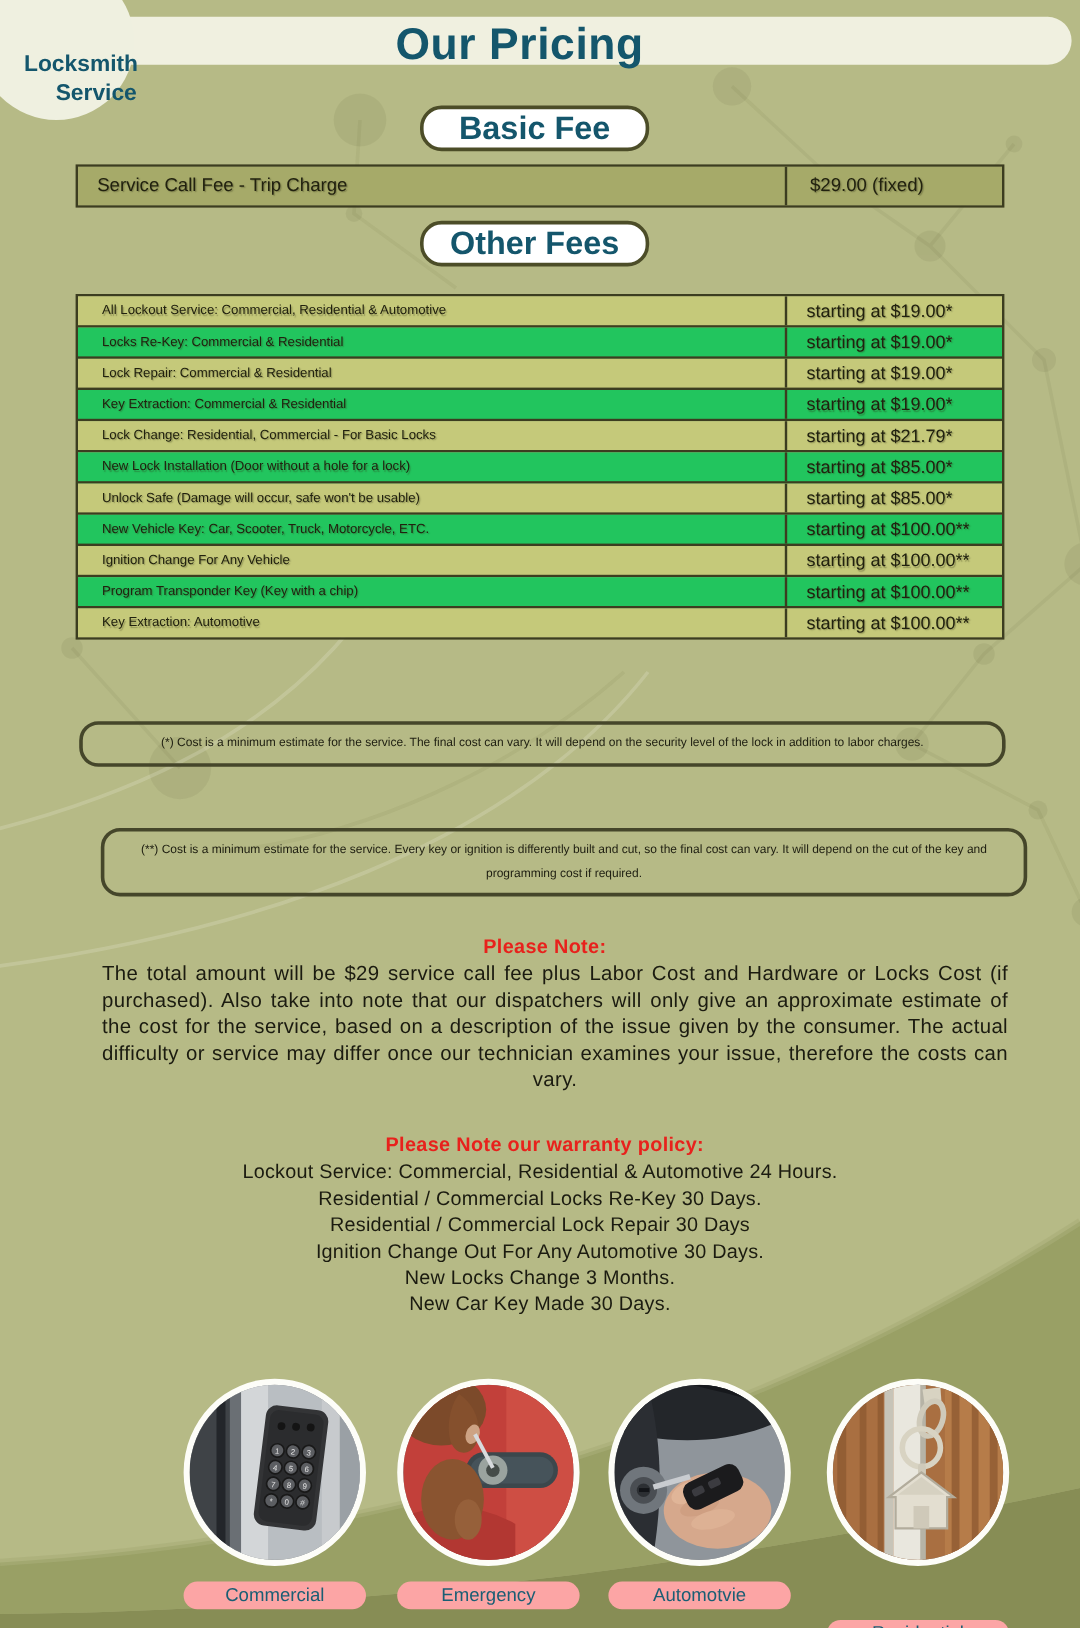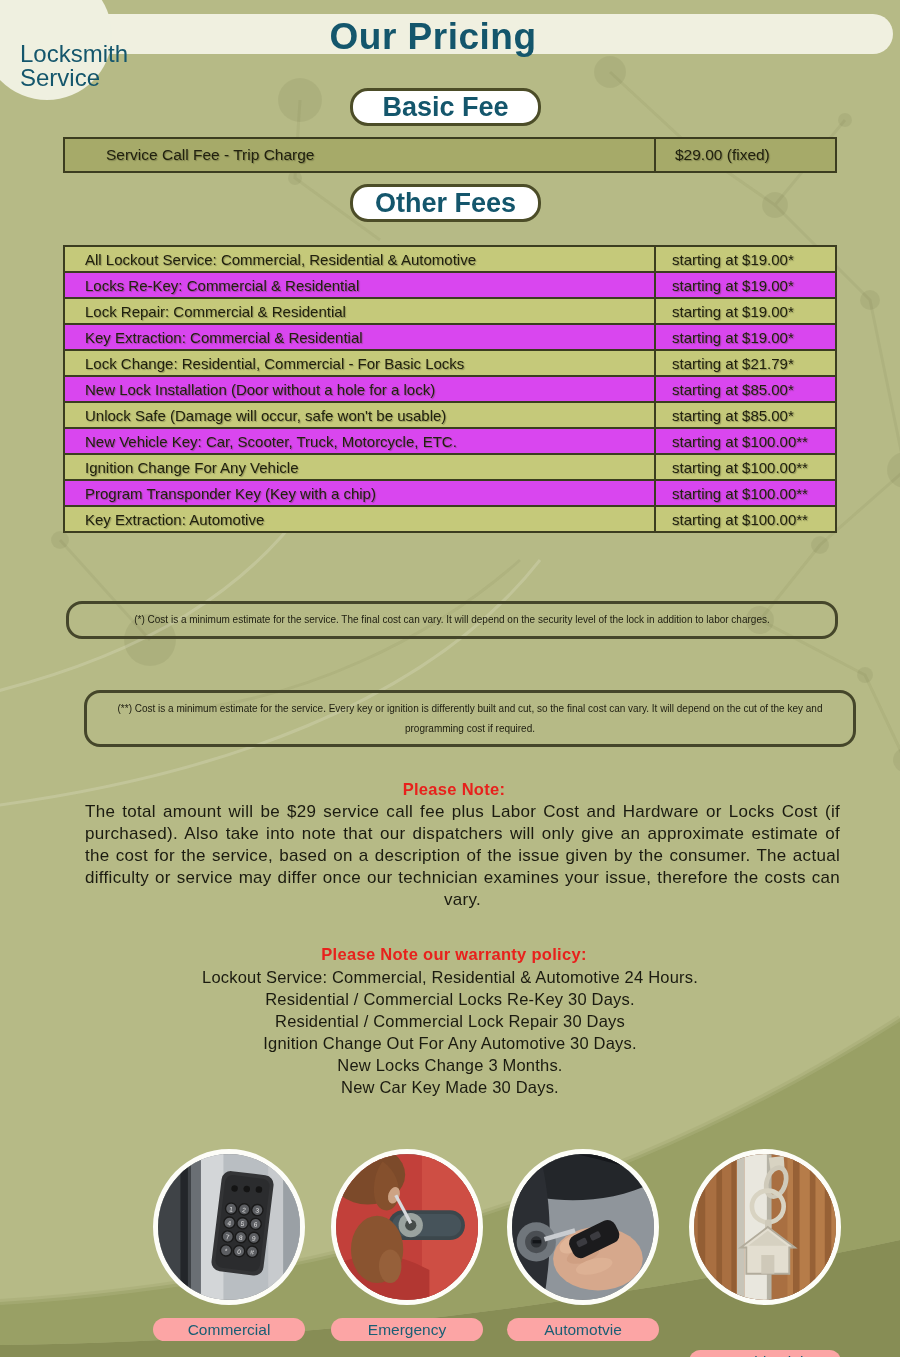--- a/index.html
+++ b/index.html
@@ -19,22 +19,22 @@
   }
   .page-title{
     position:absolute;left:0;top:16px;width:866px;text-align:center;
     font-size:37px;font-weight:bold;color:#14566c;letter-spacing:.5px;
   }
   .logo-circle{
     position:absolute;left:-18px;top:-30px;width:130px;height:130px;
     border-radius:50%;background:#eff0e0;
   }
   .logo-text{
-    position:absolute;left:20px;top:42px;width:94px;text-align:left;
-    font-size:24px;line-height:24px;font-weight:normal;color:#14566c;
+    position:absolute;left:20px;top:42px;width:94px;text-align:right;
+    font-size:19px;line-height:24px;font-weight:bold;color:#14566c;
   }
 
   
   .fee-pill{
     position:absolute;left:350px;width:191px;height:38px;box-sizing:border-box;
     background:#ffffff;border:3px solid #4c4d28;border-radius:18px;
     display:flex;align-items:center;justify-content:center;
     font-size:27px;font-weight:bold;color:#14566c;
   }
   #basic-pill{top:88px;}
@@ -44,28 +44,28 @@
   .price-table{
     position:absolute;left:63px;width:774px;box-sizing:border-box;
     border:2px solid #3c3d20;
   }
   #basic-table{top:137px;}
   .table-row{display:flex;align-items:stretch;}
   .basic-row{height:32px;background:#a6aa69;}
   .fee-row{height:24px;border-bottom:2px solid #3c3d20;}
   .fee-row:last-child{border-bottom:none;}
   .row-light{background:#c5c97a;}
-  .row-dark{background:#d946ef;}
+  .row-dark{background:#22c55e;}
   #other-table{top:245px;}
   .cell-service{
-    flex:1;display:flex;align-items:center;padding-left:41px;
+    flex:1;display:flex;align-items:center;padding-left:16px;
     font-size:15.5px;color:#21210f;text-shadow:1px 1px 1px rgba(50,50,20,.35);
     white-space:nowrap;overflow:hidden;
   }
-  .fee-row .cell-service{padding-left:20px;font-size:15px;}
+  .fee-row .cell-service{padding-left:20px;font-size:11px;}
   .cell-price{
     width:181px;box-sizing:border-box;border-left:2px solid #3c3d20;
     display:flex;align-items:center;padding-left:19px;
     font-size:15.5px;color:#21210f;text-shadow:1px 1px 1px rgba(50,50,20,.35);
     white-space:nowrap;
   }
   .fee-row .cell-price{font-size:15px;padding-left:16px;}
 
   
   .note-box{

